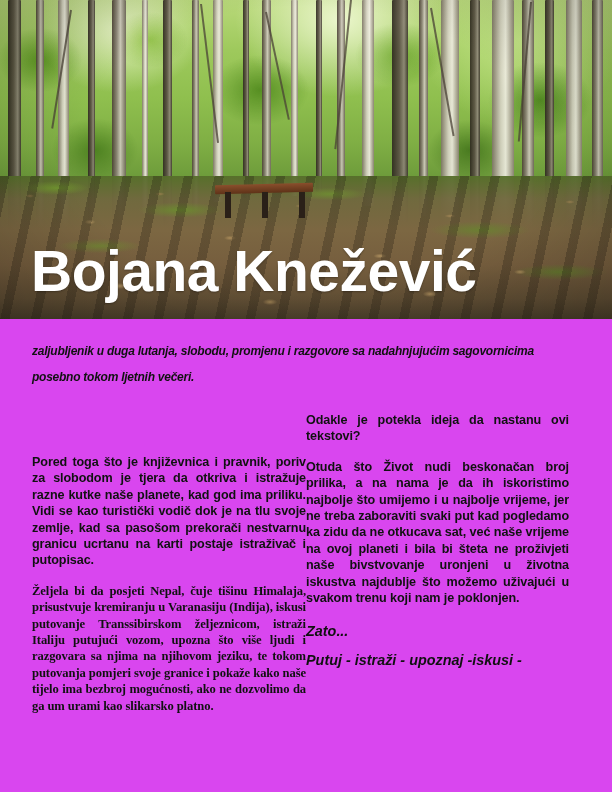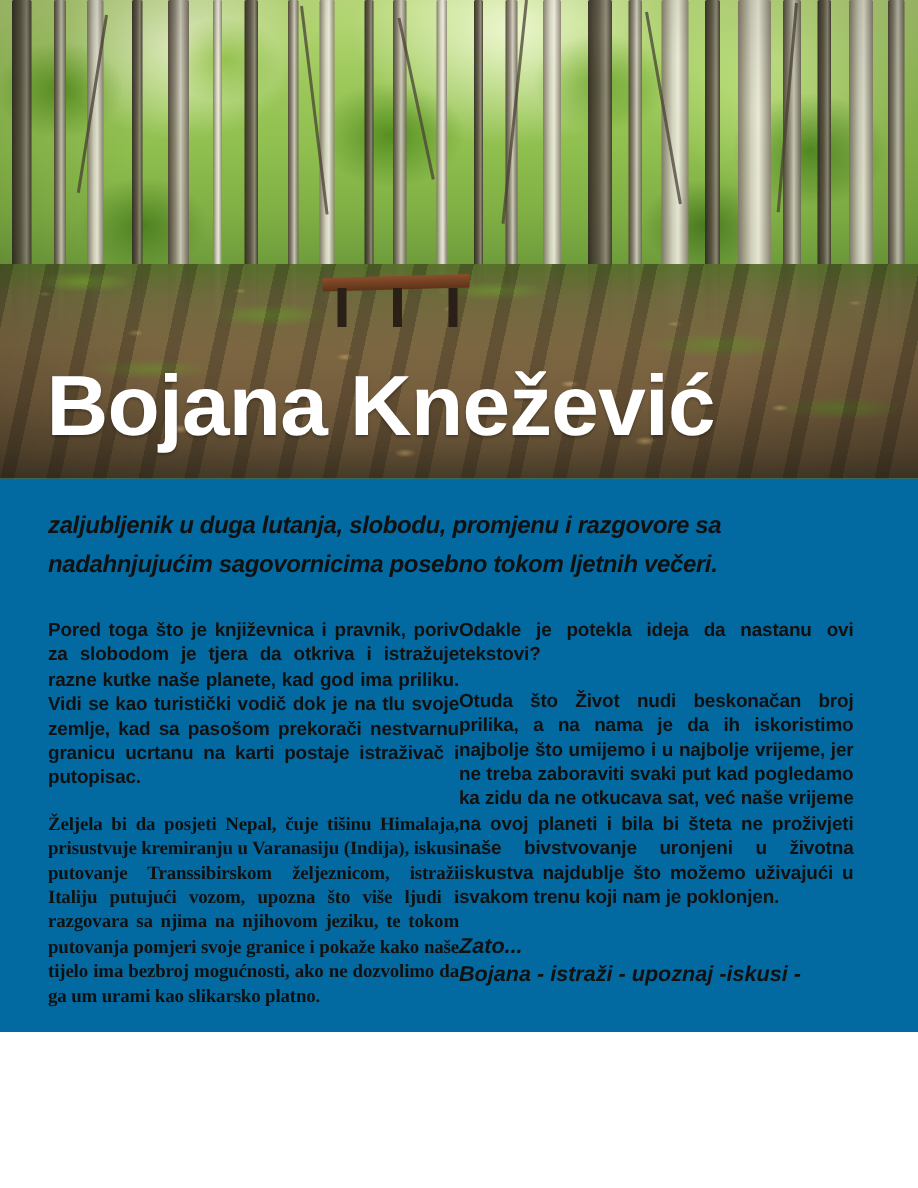--- a/index.html
+++ b/index.html
@@ -3,21 +3,21 @@
 <meta charset="utf-8">
 <style>
   html,body{margin:0;padding:0;}
   body{
     width:612px;height:792px;
     background:#ffffff;
     font-family:"Liberation Sans", sans-serif;
     overflow:hidden;
     position:relative;
   }
-  .page{position:relative;width:612px;height:688px;background:#0369a1;overflow:hidden;}
+  .page{position:relative;width:612px;height:792px;background:#d946ef;overflow:hidden;}
 
   
   .hero{
     position:absolute;left:0;top:0;width:612px;height:319px;overflow:hidden;
     background:#6f8f3c;
   }
   .hero-sky{
     position:absolute;left:0;top:0;width:612px;height:180px;
     background:
       radial-gradient(ellipse 120px 90px at 120px 30px, rgba(233,245,200,.95), rgba(150,193,70,0) 70%),
@@ -95,45 +95,45 @@
     position:absolute;left:31px;top:243px;
     font-size:57px;line-height:1;font-weight:bold;
     color:#ffffff;letter-spacing:-0.5px;
     white-space:nowrap;
     text-shadow:0 1px 2px rgba(0,0,0,.30);
   }
 
   
   .subtitle{
     position:absolute;left:32px;top:338px;width:548px;
-    font-size:16px;line-height:26px;
+    font-size:12px;line-height:26px;
     font-style:italic;font-weight:bold;
     color:#111111;
     letter-spacing:-0.25px;
   }
 
   
   .col{
     position:absolute;top:412px;
     font-size:12.6px;line-height:16.4px;
     font-weight:bold;color:#111111;
     text-align:justify;
     letter-spacing:-0.1px;
     -webkit-hyphens:none;hyphens:none;
   }
-  .col-left{left:32px;width:274px;}
+  .col-left{left:32px;width:274px;margin-top:42px;}
   .col-right{left:306px;width:263px;}
   .col p{margin:0 0 14px 0;}
   .col p:last-child{margin-bottom:0;font-family:Liberation Serif, serif;}
 
   .outro{margin-top:16px;}
   .outro .ln{
     font-style:italic;font-weight:bold;
     font-size:14.4px;line-height:19px;
-    color:#111;letter-spacing:0px;white-space:nowrap;
+    color:#111;letter-spacing:0px;white-space:nowrap;margin-top:10px;
   }
   .outro .big{
     font-style:italic;font-weight:bold;
     font-size:33px;line-height:38px;
     color:#111;margin-top:4px;letter-spacing:-0.5px;
   }
 </style>
 </head>
 <body>
 
@@ -199,17 +199,17 @@
   <div class="col col-left">
     <p>Pored toga što je književnica i pravnik, poriv za slobodom je tjera da otkriva i istražuje razne kutke naše planete, kad god ima priliku. Vidi se kao turistički vodič dok je na tlu svoje zemlje, kad sa pasošom prekorači nestvarnu granicu ucrtanu na karti postaje istraživač i putopisac.</p>
     <p>Željela bi da posjeti Nepal, čuje tišinu Himalaja, prisustvuje kremiranju u Varanasiju (Indija), iskusi putovanje Transsibirskom željeznicom, istraži Italiju putujući vozom, upozna što više ljudi i razgovara sa njima na njihovom jeziku, te tokom putovanja pomjeri svoje granice i pokaže kako naše tijelo ima bezbroj mogućnosti, ako ne dozvolimo da ga um urami kao slikarsko platno.</p>
   </div>
 
   <div class="col col-right">
     <p>Odakle je potekla ideja da nastanu ovi tekstovi?</p>
     <p>Otuda što Život nudi beskonačan broj prilika, a na nama je da ih iskoristimo najbolje što umijemo i u najbolje vrijeme, jer ne treba zaboraviti svaki put kad pogledamo ka zidu da ne otkucava sat, već naše vrijeme na ovoj planeti i bila bi šteta ne proživjeti naše bivstvovanje uronjeni u životna iskustva najdublje što možemo uživajući u svakom trenu koji nam je poklonjen.</p>
     <div class="outro">
       <div class="ln">Zato...</div>
-      <div class="ln">Bojana - istraži - upoznaj -iskusi -</div>
+      <div class="ln">Putuj - istraži - upoznaj -iskusi -</div>
     </div>
   </div>
 
 </div>
 
 </body></html>

